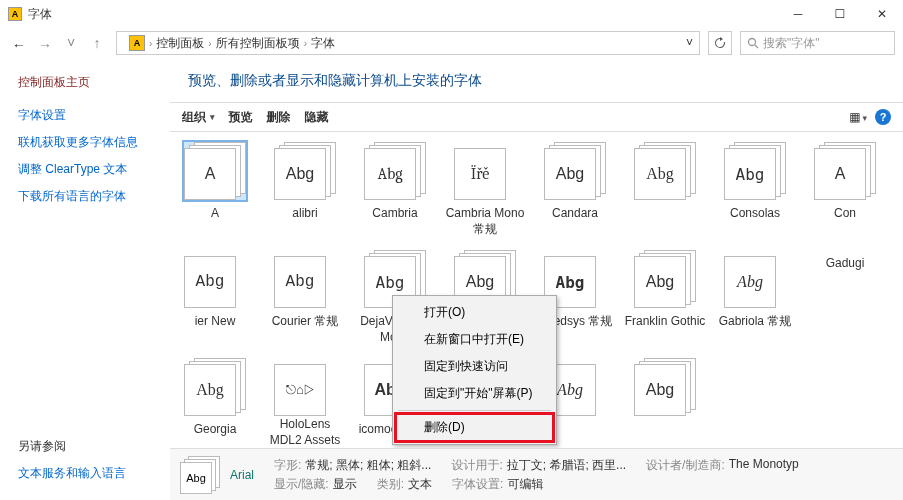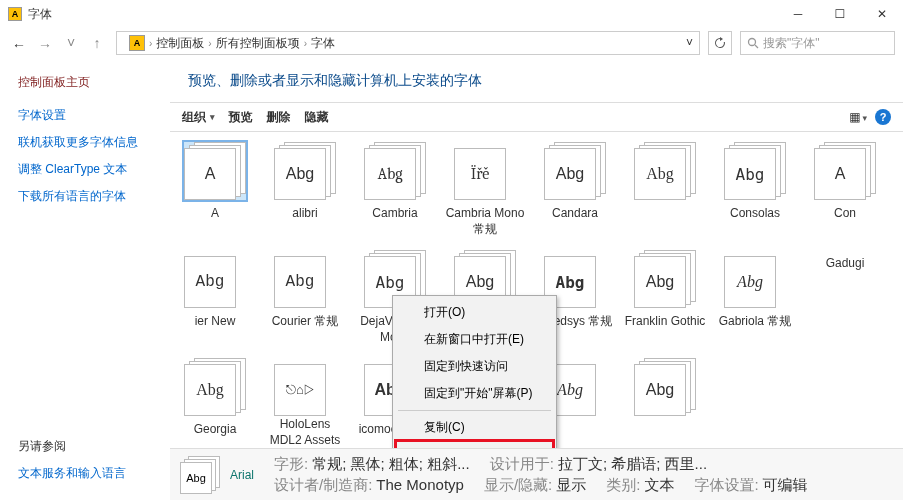--- a/index.html
+++ b/index.html
@@ -55,21 +55,21 @@
 .context-menu .sep-line { height: 1px; background: #ccc; margin: 3px 2px; }
 .context-menu .mi.hl { outline: 3px solid #e81123; outline-offset: -1px; }
 
 .details-pane { height: 52px; border-top: 1px solid #ddd; background: #f7f7f7; display: flex; align-items: center; padding: 4px 10px; gap: 10px; }
 .details-pane .thumb-sm { width: 40px; height: 38px; position: relative; flex-shrink: 0; }
 .details-pane .thumb-sm .pg { position: absolute; width: 32px; height: 32px; border: 1px solid #bbb; background: #fff; display: flex; align-items: center; justify-content: center; font-size: 11px; }
 .details-pane .thumb-sm .pg1 { left: 0; top: 6px; }
 .details-pane .thumb-sm .pg2 { left: 4px; top: 3px; }
 .details-pane .thumb-sm .pg3 { left: 8px; top: 0; }
 .dp-name { color: #0f766e; margin-right: 10px; }
-.dp-grid { display: flex; flex-wrap: wrap; column-gap: 20px; row-gap: 2px; font-size: 15px; color: #666; }
+.dp-grid { display: flex; flex-wrap: wrap; column-gap: 20px; row-gap: 2px; font-size: 12px; color: #666; }
 .dp-grid .lbl { color: #888; }
 .dp-grid .val { color: #333; }
 .dp-row { display: flex; gap: 4px; }
 
 svg { display: block; }
 </style>
 </head>
 <body>
 
 <div class="titlebar">
@@ -341,21 +341,20 @@
             </div>
             <div class="font-label"></div>
           </div>
         </div>
       <div class="context-menu" id="ctx-menu">
           <div class="mi">打开(O)</div>
           <div class="mi">在新窗口中打开(E)</div>
           <div class="mi">固定到快速访问</div>
           <div class="mi">固定到"开始"屏幕(P)</div>
           <div class="sep-line"></div>
-          <div class="mi">复制(C)</div>
           <div class="mi hl">删除(D)</div>
         </div>
     </div>
 
     <div class="details-pane">
       <div class="thumb-sm">
         <div class="pg pg3"></div>
           <div class="pg pg2"></div>
         <div class="pg pg1">Abg</div>
       </div>

